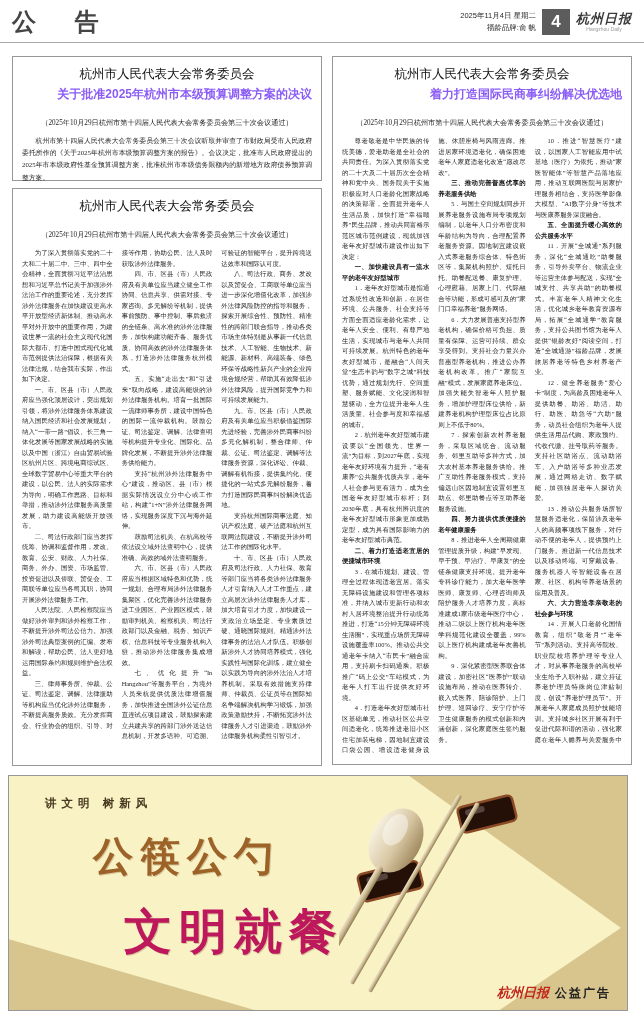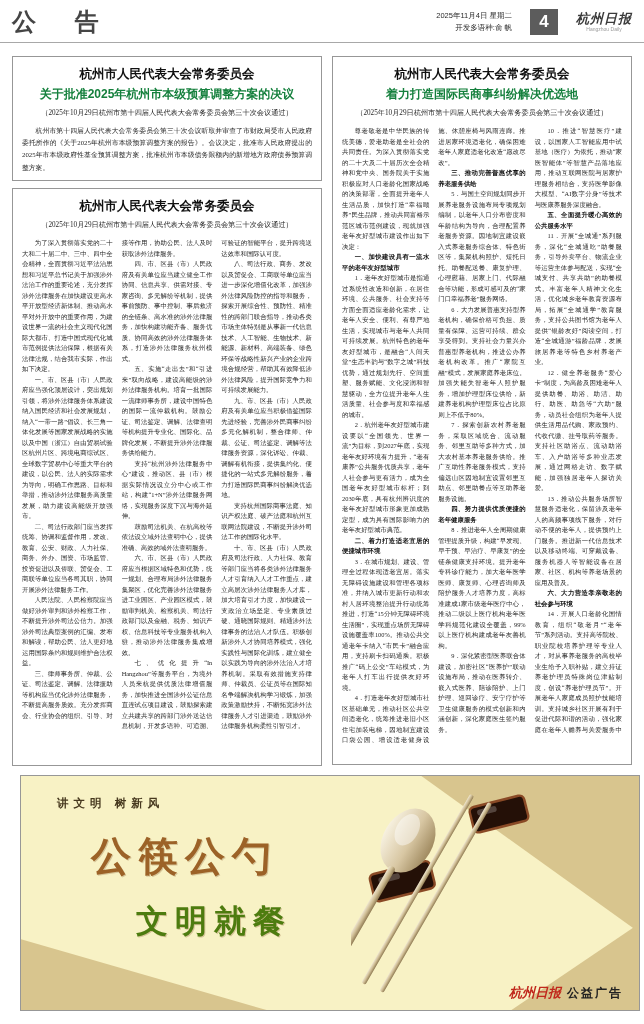--- a/index.html
+++ b/index.html
@@ -3,79 +3,79 @@
 <meta charset="utf-8">
 <style>
   html,body{margin:0;padding:0;background:#e9e9e9;}
   .page{position:relative;width:644px;height:1024px;margin:0 auto;background:#ffffff;
         font-family:"Liberation Sans",sans-serif;overflow:hidden;}
 
   
   .header{box-sizing:border-box;height:43px;padding:9px 12px 12px;display:flex;
           justify-content:space-between;align-items:flex-start;border-bottom:1px solid #a8a8a8;}
   .section-title{font-size:24px;color:#454545;letter-spacing:16px;font-weight:600;line-height:1.1;}
-  .header-right{display:flex;align-items:center;gap:18px;}
+  .header-right{display:flex;align-items:center;gap:6px;}
   .meta{text-align:right;font-size:7.5px;color:#2a2a2a;line-height:1.65;}
   .page-badge{width:28px;height:26px;background:#5c5c5c;color:#fff;font-size:17px;font-weight:bold;
               display:flex;align-items:center;justify-content:center;}
   .logo{text-align:center;line-height:1;}
   .logo-cn{font-family:"Liberation Serif",serif;font-style:italic;font-weight:bold;
            font-size:13px;color:#3b3b3b;letter-spacing:1px;}
   .logo-en{font-size:5px;color:#9a9a9a;margin-top:2px;}
 
   
   .content{display:flex;gap:10px;padding:13px 12px 0;}
   .col-left{width:310px;display:flex;flex-direction:column;gap:7px;}
   .col-right{width:300px;}
   .article{box-sizing:border-box;border:1px solid #979797;background:#fff;padding:9px 9px 7px;}
-  .a-title1{text-align:center;font-size:12.5px;font-weight:bold;color:#101010;white-space:nowrap;}
-  .a-title2{text-align:center;font-size:12px;font-weight:bold;color:#15803d;margin-top:3px;white-space:nowrap;}
-  .a-sub{text-align:center;font-size:7.2px;color:#1e1e1e;font-family:"Liberation Serif",serif;margin-top:5px;white-space:nowrap;}
+  .a-title1{text-align:center;font-size:12.5px;font-weight:normal;color:#101010;white-space:nowrap;}
+  .a-title2{text-align:right;font-size:12px;font-weight:bold;color:#8b5cf6;margin-top:3px;white-space:nowrap;}
+  .a-sub{text-align:center;font-size:7.2px;color:#1e1e1e;font-family:"Liberation Serif",serif;margin-top:15px;white-space:nowrap;}
   .a-bodysingle{margin-top:7px;font-size:6.8px;line-height:1.8;color:#262626;
                 font-family:"Liberation Serif",serif;}
   .cols{margin-top:8px;column-count:3;column-gap:9px;font-size:6.4px;line-height:1.64;
         color:#262626;font-family:"Liberation Serif",serif;overflow:hidden;}
   #article2 .cols{height:498px;}
   #article3 .cols{height:626px;}
   .para{margin:0;text-indent:2em;text-align:justify;}
   .para.bold{font-weight:bold;font-family:"Liberation Sans",sans-serif;color:#111;}
   #article1{height:125px;}
   #article2{height:578px;}
   #article3{height:709px;}
 
   
-  .ad{position:relative;box-sizing:border-box;margin:9px 20px 0;width:620px;height:236px;
+  .ad{position:relative;box-sizing:border-box;margin:9px 8px 0;width:620px;height:236px;
       border:1px solid #979797;background:#f8f2c5;overflow:hidden;}
   .band{position:absolute;background:#d8c58e;}
   .band-tr{top:-1px;right:-1px;width:220px;height:158px;clip-path:polygon(0 0,100% 0,100% 100%);}
   .band-bl{bottom:-1px;left:-1px;width:250px;height:72px;clip-path:polygon(0 0,100% 100%,0 100%);}
   .band-br{bottom:-1px;right:-1px;width:130px;height:88px;clip-path:polygon(100% 0,100% 100%,0 100%);}
   .ad-tagline{position:absolute;left:36px;top:20px;font-size:11.5px;font-weight:bold;
               color:#47391f;letter-spacing:5px;}
-  .ad-slogan1{position:absolute;left:70px;top:53px;font-size:40px;font-weight:900;color:#9c6227;
+  .ad-slogan1{position:absolute;left:84px;top:53px;font-size:40px;font-weight:900;color:#9c6227;
               letter-spacing:7px;text-shadow:1px 1px 0 rgba(110,60,15,0.25);}
-  .ad-slogan2{position:absolute;left:115px;top:124px;font-size:32px;font-weight:900;color:#4d7c0f;
+  .ad-slogan2{position:absolute;left:115px;top:124px;font-size:48px;font-weight:900;color:#be185d;
               letter-spacing:7px;text-shadow:1px 1px 0 rgba(110,60,15,0.25);}
   .utensils{position:absolute;left:330px;top:8px;}
   .ad-brand{position:absolute;right:16px;bottom:8px;display:flex;align-items:baseline;gap:6px;}
   .brand-cn{font-family:"Liberation Serif",serif;font-style:italic;font-weight:bold;
             color:#c0281c;font-size:13px;}
   .brand-suffix{font-size:12px;color:#222;font-weight:bold;letter-spacing:2px;}
 </style>
 </head>
 <body>
 
 <div class="page">
 
   <div class="header">
     <div class="section-title">公 告</div>
     <div class="header-right">
       <div class="meta">
         <div>2025年11月4日 星期二</div>
-        <div>开发多语种:俞 帆</div>
+        <div>福龄品牌:俞 帆</div>
       </div>
       <div class="page-badge">4</div>
       <div class="logo">
         <div class="logo-cn">杭州日报</div>
         <div class="logo-en">Hangzhou Daily</div>
       </div>
     </div>
   </div>
 
   <div class="content">

